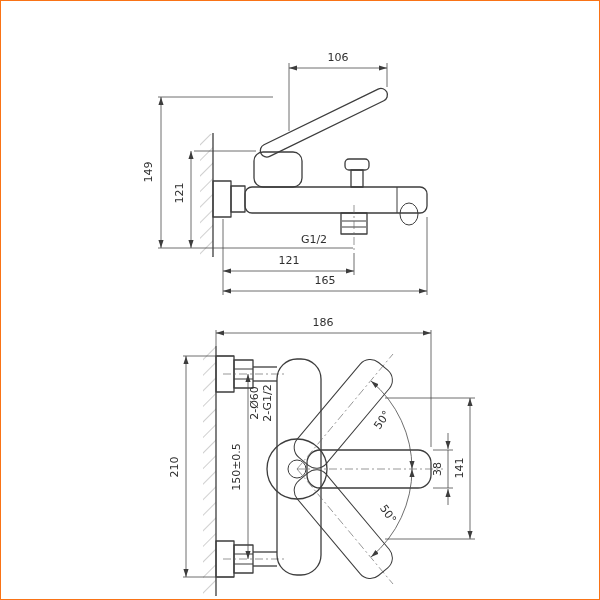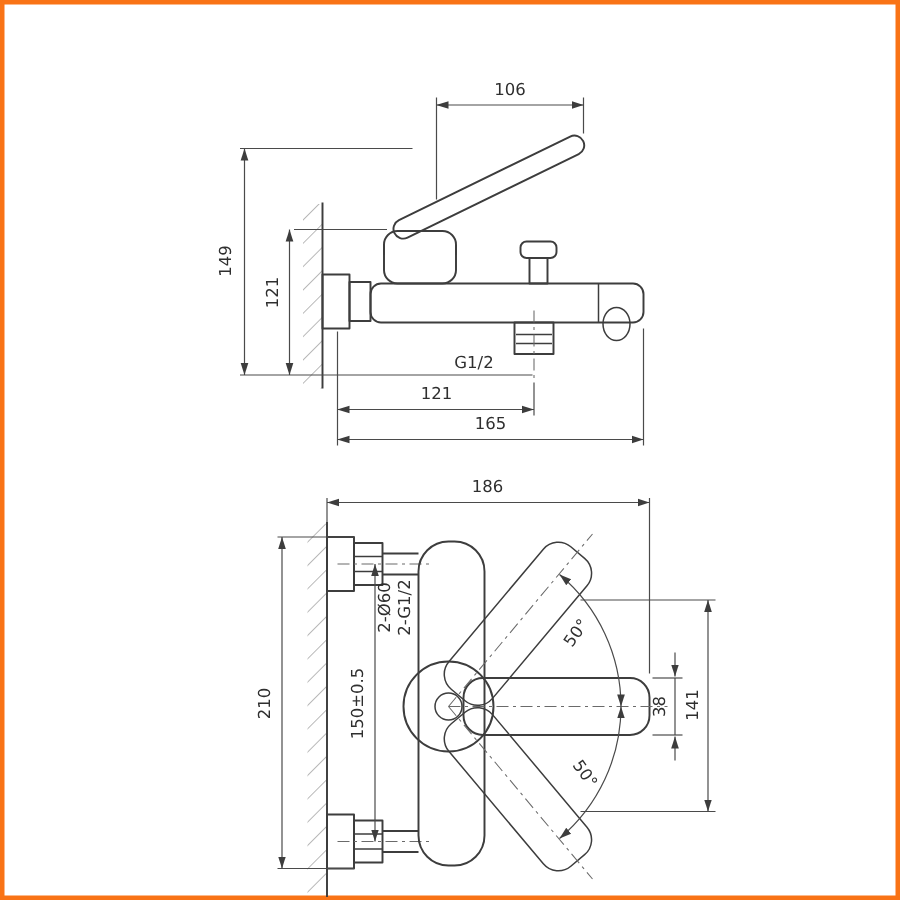--- a/index.html
+++ b/index.html
@@ -1,18 +1,18 @@
 <!DOCTYPE html>
 <html><head>
 <meta charset="utf-8">
 <style>
   html,body { margin:0; padding:0; background:#ffffff; }
   .frame {
     width:600px; height:600px; box-sizing:border-box;
-    border:3px solid #f97316; background:#ffffff;
+    border:1px solid #f97316; background:#ffffff;
     font-family:"DejaVu Sans","Liberation Sans",sans-serif;
   }
   svg { display:block; }
   .outline { fill:none; stroke:#3d3d3d; stroke-width:1.3; stroke-linejoin:round; }
   .outline-thin { fill:none; stroke:#3d3d3d; stroke-width:1; stroke-linejoin:round; }
   .dim { fill:none; stroke:#4a4a4a; stroke-width:0.8; }
   .cline { fill:none; stroke:#6a6a6a; stroke-width:0.7; stroke-dasharray:8 3 2 3; }
   .dimtext {
     font-family:"DejaVu Sans","Liberation Sans",sans-serif;
     font-size:11px; fill:#2f2f2f; text-anchor:middle;

